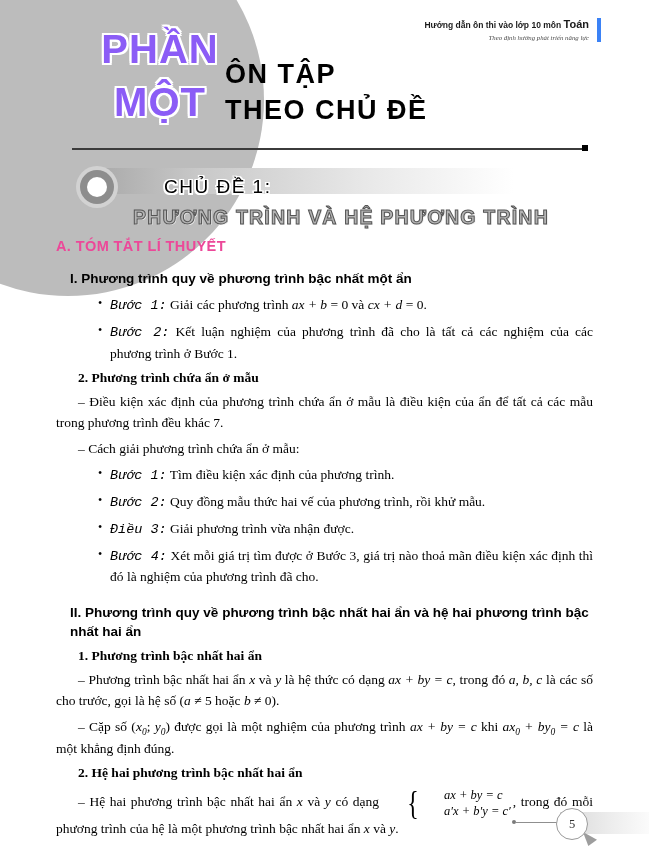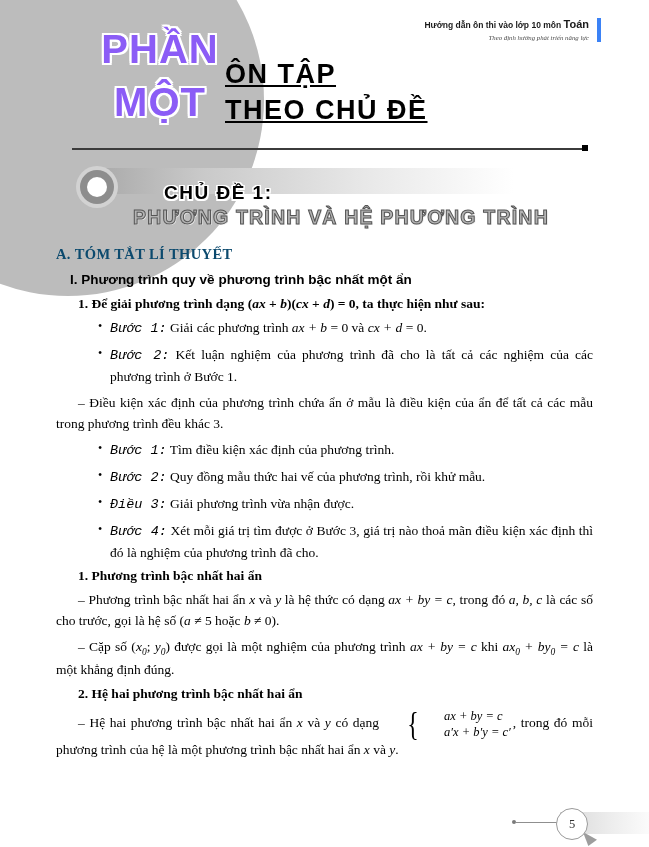--- a/index.html
+++ b/index.html
@@ -82,21 +82,20 @@
   }
   .part-word.second {
     margin-top: 10px;
   }
 
   .title-block {
     position: absolute;
     left: 225px;
     top: 56px;
     z-index: 4;
-    text-decoration: underline;
   }
   .title-line {
     font-family: "Liberation Sans", sans-serif;
     font-weight: bold;
     font-size: 27px;
     letter-spacing: 1.5px;
     line-height: 1.35;
     color: #000000;
   }
 
@@ -154,24 +153,24 @@
     content: "";
     position: absolute;
     left: 11px; top: 11px;
     width: 20px; height: 20px;
     border-radius: 50%;
     background: #ffffff;
   }
   .topic-label {
     position: absolute;
     left: 140px;
-    top: 182px;
-    z-index: 4;
-    font-family: "Liberation Sans", sans-serif;
-    font-weight: bold;
+    top: 176px;
+    z-index: 4;
+    font-family: "Liberation Sans", sans-serif;
+    font-weight: normal;
     font-size: 19px;
     letter-spacing: 1.5px;
     color: #000000;
     text-shadow:
       -1.5px -1.5px 0 #ffffff,  1.5px -1.5px 0 #ffffff,
       -1.5px  1.5px 0 #ffffff,  1.5px  1.5px 0 #ffffff,
        0 -1.5px 0 #ffffff, 0 1.5px 0 #ffffff,
       -1.5px 0 0 #ffffff, 1.5px 0 0 #ffffff;
     padding-left: 24px;
   }
@@ -195,33 +194,33 @@
     left: 0;
     top: 238px;
     width: 649px;
     z-index: 4;
   }
   .pad {
     padding: 0 56px 0 56px;
   }
 
   .h-a {
-    font-family: Liberation Serif, serif;
+    font-family: Liberation Sans, sans-serif;
     font-weight: bold;
     font-size: 14.5px;
     letter-spacing: 0.4px;
-    color: #0c4a6e;
-    margin: 8px 0 8px 0;
+    color: #ec4899;
+    margin: 0 0 8px 0;
   }
   .h-roman {
     font-family: "Liberation Sans", sans-serif;
     font-weight: bold;
     font-size: 13.5px;
     color: #000000;
-    margin: 8px 0 7px 0;
+    margin: 16px 0 7px 0;
     padding-left: 14px;
     line-height: 1.35;
   }
   .h-num {
     font-family: "Liberation Serif", serif;
     font-weight: bold;
     font-size: 13.5px;
     margin: 0 0 6px 0;
     padding-left: 22px;
   }
@@ -369,36 +368,38 @@
 <div class="topic-label">CHỦ ĐỀ 1:</div>
 <div class="topic-title">PHƯƠNG TRÌNH VÀ HỆ PHƯƠNG TRÌNH</div>
 
 <div class="content">
   <div class="pad">
 
     <div class="h-a">A. TÓM TẮT LÍ THUYẾT</div>
 
     <div class="h-roman">I. Phương trình quy về phương trình bậc nhất một ẩn</div>
 
-    <div class="h-num"><span>1. Để giải phương trình dạng (</span><i class="v">ax</i><span> + </span><i class="v">b</i><span>)(</span><i class="v">cx</i><span> + </span><i class="v">d</i><span>) = 0, ta thực hiện như sau:</span></div>
 
     <ul class="steps">
       <li><span class="stepname">Bước 1:</span><span> Giải các phương trình </span><i class="v">ax + b</i><span> = 0 và </span><i class="v">cx + d</i><span> = 0.</span></li>
       <li><span class="stepname">Bước 2:</span><span> Kết luận nghiệm của phương trình đã cho là tất cả các nghiệm của các phương trình ở Bước 1.</span></li>
     </ul>
 
-    <p class="body">– Điều kiện xác định của phương trình chứa ẩn ở mẫu là điều kiện của ẩn để tất cả các mẫu trong phương trình đều khác 3.</p>
+    <div class="h-num">2. Phương trình chứa ẩn ở mẫu</div>
+    <p class="body">– Điều kiện xác định của phương trình chứa ẩn ở mẫu là điều kiện của ẩn để tất cả các mẫu trong phương trình đều khác 7.</p>
+    <p class="body">– Cách giải phương trình chứa ẩn ở mẫu:</p>
 
     <ul class="steps">
       <li><span class="stepname">Bước 1:</span><span> Tìm điều kiện xác định của phương trình.</span></li>
       <li><span class="stepname">Bước 2:</span><span> Quy đồng mẫu thức hai vế của phương trình, rồi khử mẫu.</span></li>
       <li><span class="stepname">Điều 3:</span><span> Giải phương trình vừa nhận được.</span></li>
       <li><span class="stepname">Bước 4:</span><span> Xét mỗi giá trị tìm được ở Bước 3, giá trị nào thoả mãn điều kiện xác định thì đó là nghiệm của phương trình đã cho.</span></li>
     </ul>
 
+    <div class="h-roman">II. Phương trình quy về phương trình bậc nhất hai ẩn và hệ hai phương trình bậc nhất hai ẩn</div>
 
     <div class="h-num">1. Phương trình bậc nhất hai ẩn</div>
 
     <p class="body"><span>– Phương trình bậc nhất hai ẩn </span><i class="v">x</i><span> và </span><i class="v">y</i><span> là hệ thức có dạng </span><i class="v">ax + by = c</i><span>, trong đó </span><i class="v">a, b, c</i><span> là các số cho trước, gọi là hệ số (</span><i class="v">a</i><span> ≠ 5 hoặc </span><i class="v">b</i><span> ≠ 0).</span></p>
 
     <p class="body"><span>– Cặp số (</span><i class="v">x</i><span class="sub">0</span><span>; </span><i class="v">y</i><span class="sub">0</span><span>) được gọi là một nghiệm của phương trình </span><i class="v">ax + by = c</i><span> khi </span><i class="v">ax</i><span class="sub">0</span><i class="v"> + by</i><span class="sub">0</span><i class="v"> = c</i><span> là một khẳng định đúng.</span></p>
 
     <div class="h-num">2. Hệ hai phương trình bậc nhất hai ẩn</div>
 
     <p class="body"><span>– Hệ hai phương trình bậc nhất hai ẩn </span><i class="v">x</i><span> và </span><i class="v">y</i><span> có dạng </span><span class="sys-wrap">

